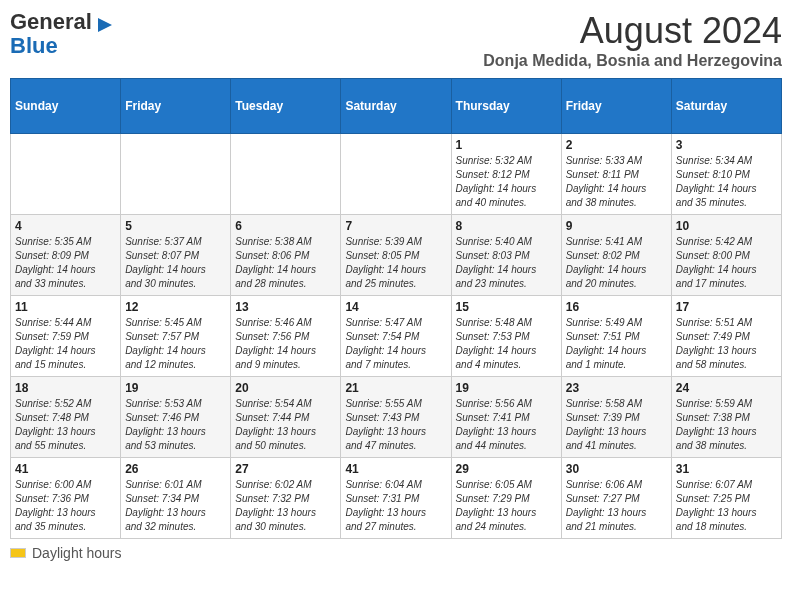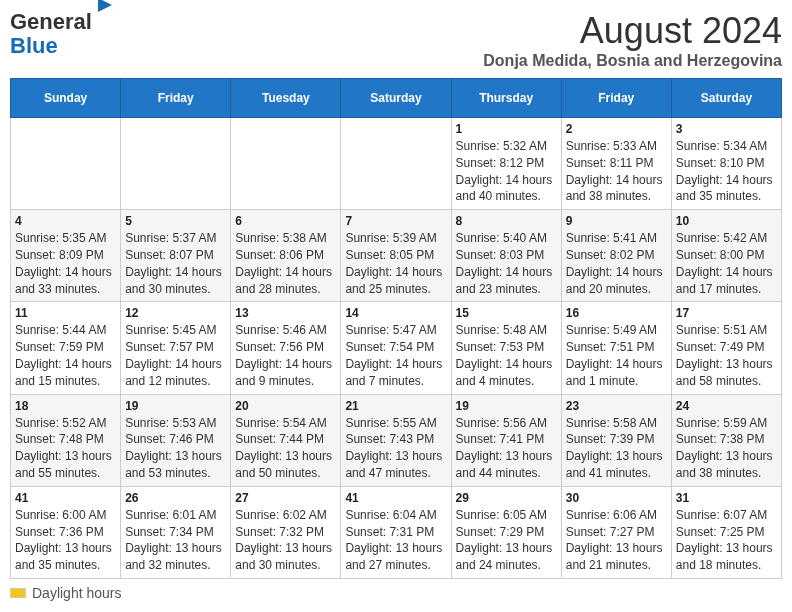--- a/index.html
+++ b/index.html
@@ -42,22 +42,22 @@
       font-weight: bold;
     }
     .calendar-table {
       width: 100%;
       border-collapse: collapse;
       font-size: 10px;
     }
     .calendar-table th {
       background-color: #2176c7;
       color: #fff;
-      padding: 12px 4px;
-      text-align: center;
+      padding: 20px 4px;
+      text-align: left;
       font-size: 12px;
       border: 1px solid #1a5fa0;
     }
     .calendar-table td {
       border: 1px solid #ccc;
       vertical-align: top;
       padding: 4px;
       min-height: 70px;
       height: 80px;
       width: 14.28%;
@@ -67,22 +67,23 @@
       background: #f5f5f5;
     }
     .day-number {
       font-weight: bold;
       font-size: 12px;
       margin-bottom: 2px;
       color: #222;
     }
     .day-info {
       color: #333;
-      font-size: 12px;
+      font-size: 10px;
       line-height: 1.4;
+      font-style: italic;
     }
     .empty-cell {
       background: #fff !important;
     }
     .footer-note {
       margin-top: 6px;
       font-size: 14px;
       color: #555;
       display: flex;
       align-items: center;
@@ -94,21 +95,21 @@
       height: 10px;
       background: #f5c518;
       border: 1px solid #ccc;
     }
   </style>
 </head>
 <body>
 
 <div class="header-area">
   <div class="logo">
-    <div style="display:flex;align-items:flex-start;">
+    <div style="display:flex;align-items:center;">
       <span class="logo-text">
         <span>General</span><br>
         <span class="blue">Blue</span>
       </span>
       <span style="display:inline-block;margin-left:4px;margin-top:-14px;">
         <svg width="18" height="18" viewBox="0 0 18 18">
           <polygon points="2,2 16,9 2,16" fill="#1a6bb5"></polygon>
         </svg>
       </span>
     </div>

